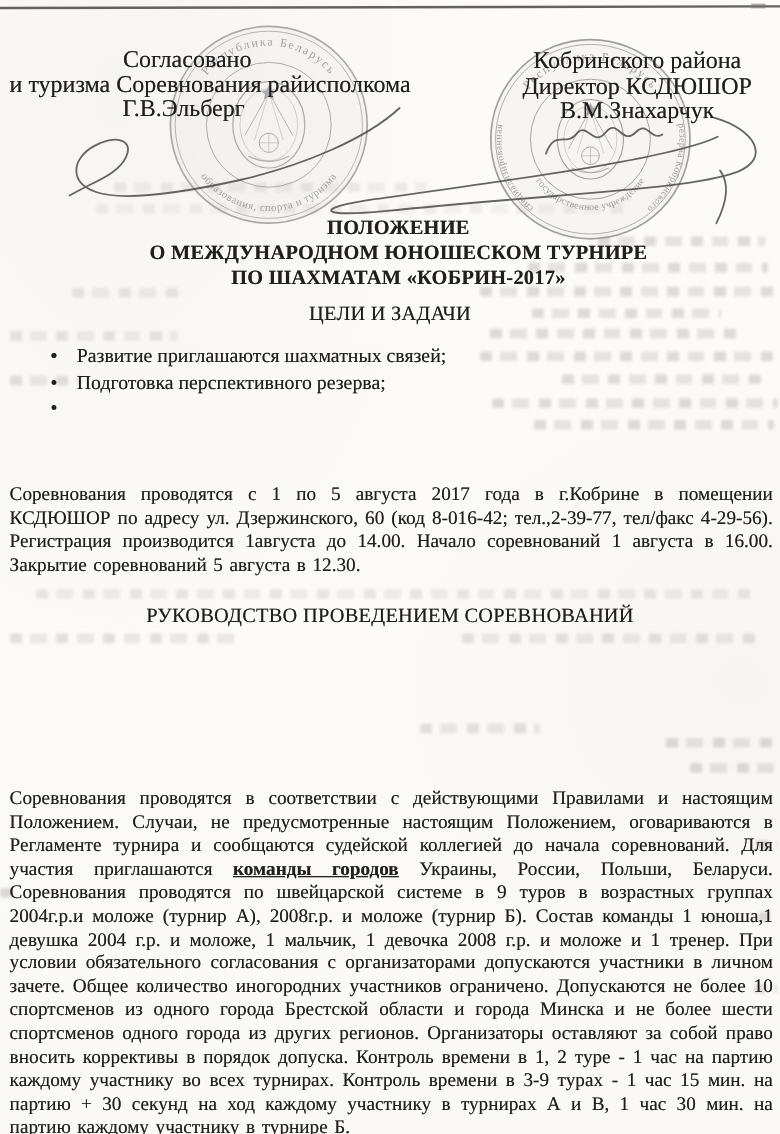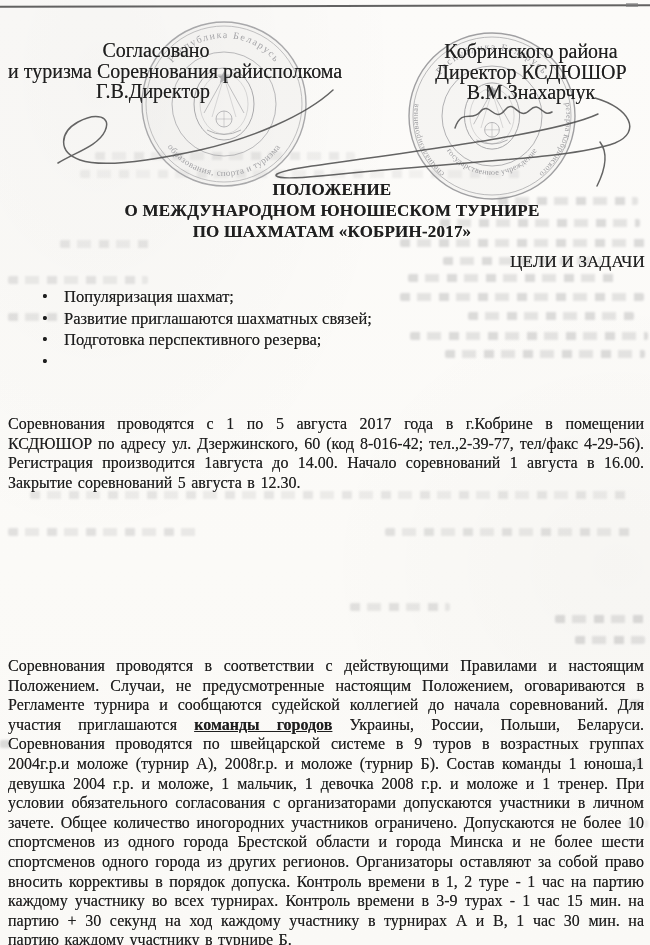--- a/index.html
+++ b/index.html
@@ -17,21 +17,21 @@
   .top-line{position:absolute;left:0;top:5px;width:650px;height:2px;background:#3c3c3c;opacity:.8;transform:rotate(-.12deg);}
   .corner-mark{position:absolute;left:626px;top:3px;width:12px;height:4px;background:#7a7a7a;opacity:.6;filter:blur(.6px);}
 
   
   .g{position:absolute;height:8px;border-radius:2px;filter:blur(1.3px);opacity:.3;
      background:repeating-linear-gradient(90deg, rgba(60,60,65,.55) 0 10px, transparent 10px 17px, rgba(60,60,65,.4) 17px 31px, transparent 31px 39px);}
 
   .appr{position:absolute;font-size:20px;line-height:20.5px;text-align:center;z-index:2;}
   .appr div{white-space:nowrap;}
   .title{position:absolute;left:12px;top:179px;width:640px;text-align:center;font-weight:bold;font-size:17px;line-height:21px;z-index:2;letter-spacing:.2px;}
-  .h{position:absolute;left:5px;width:640px;text-align:right;font-size:17px;line-height:18px;z-index:2;letter-spacing:.2px;}
+  .h{position:absolute;left:5px;width:640px;text-align:center;font-size:17px;line-height:18px;z-index:2;letter-spacing:.2px;}
   .p{position:absolute;left:8px;width:636px;text-align:justify;font-size:16px;line-height:19.6px;z-index:2;word-spacing:1.5px;}
   .bullets{position:absolute;left:36px;top:286px;width:570px;font-size:16.5px;line-height:21.7px;z-index:2;}
   .bi{position:relative;padding-left:28px;}
   .bi .dot{position:absolute;left:6px;top:0;}
   .emph{font-weight:bold;text-decoration:underline;}
   svg.layer{position:absolute;left:0;top:0;}
   .stamps{z-index:1;}
   .sigs{z-index:4;}
 </style>
 </head>
@@ -126,57 +126,57 @@
         <path d="M-20,9 L0,-27 L20,9" stroke-width=".7"></path>
         <path d="M-12,13 L0,-27 L12,13" stroke-width=".5" opacity=".8"></path>
         <path d="M0,-33 l2,4.2 4.4,.5 -3.2,3 1,4.3 -4.2,-2.2 -4.2,2.2 1,-4.3 -3.2,-3 4.4,-.5 z" fill="#919194" stroke="none"></path>
       </g>
     </g>
   </svg>
 
   <div class="appr txt" style="left:8px;top:40px;width:296px;">
     <div>Согласовано</div>
     <div>и туризма Соревнования райисполкома</div>
-    <div style="padding-right:6px">Г.В.Директор</div>
+    <div style="padding-right:6px">Г.В.Эльберг</div>
   </div>
 
   <div class="appr txt" style="left:420px;top:41px;width:222px;">
     <div>Кобринского района</div>
     <div>Директор КСДЮШОР</div>
     <div>В.М.Знахарчук</div>
   </div>
 
   <div class="title txt">
     <div>ПОЛОЖЕНИЕ</div>
     <div>О МЕЖДУНАРОДНОМ ЮНОШЕСКОМ ТУРНИРЕ</div>
     <div>ПО ШАХМАТАМ «КОБРИН-2017»</div>
   </div>
 
   <div class="h txt" style="top:253px">ЦЕЛИ И ЗАДАЧИ</div>
   <div class="bullets txt">
     <div class="bi">
       <span class="dot">•</span>
-      <span>Популяризация шахмат;</span>
     </div>
     <div class="bi">
       <span class="dot">•</span>
       <span>Развитие приглашаются шахматных связей;</span>
     </div>
     <div class="bi">
       <span class="dot">•</span>
       <span>Подготовка перспективного резерва;</span>
     </div>
     <div class="bi">
       <span class="dot">•</span>
       <span></span>
     </div>
   </div>
 
-  <div class="p txt" style="top:414px">Соревнования проводятся с 1 по 5 августа 2017 года в г.Кобрине в помещении КСДЮШОР по адресу ул. Дзержинского, 60 (код 8-016-42; тел.,2-39-77, тел/факс 4-29-56). Регистрация производится 1августа до 14.00. Начало соревнований 1 августа в 16.00. Закрытие соревнований 5 августа в 12.30.</div>
+  <div class="p txt" style="top:403px">Соревнования проводятся с 1 по 5 августа 2017 года в г.Кобрине в помещении КСДЮШОР по адресу ул. Дзержинского, 60 (код 8-016-42; тел.,2-39-77, тел/факс 4-29-56). Регистрация производится 1августа до 14.00. Начало соревнований 1 августа в 16.00. Закрытие соревнований 5 августа в 12.30.</div>
 
+  <div class="h txt" style="top:504px">РУКОВОДСТВО ПРОВЕДЕНИЕМ СОРЕВНОВАНИЙ</div>
 
   <div class="p txt" style="top:656px"><span>Соревнования проводятся в соответствии с действующими Правилами и настоящим Положением. Случаи, не предусмотренные настоящим Положением, оговариваются в Регламенте турнира и сообщаются судейской коллегией до начала соревнований. Для участия приглашаются </span><span class="emph">команды городов</span><span> Украины, России, Польши, Беларуси. Соревнования проводятся по швейцарской системе в 9 туров в возрастных группах 2004г.р.и моложе (турнир А), 2008г.р. и моложе (турнир Б). Состав команды 1 юноша,1 девушка 2004 г.р. и моложе, 1 мальчик, 1 девочка 2008 г.р. и моложе и 1 тренер. При условии обязательного согласования с организаторами допускаются участники в личном зачете. Общее количество иногородних участников ограничено. Допускаются не более 10 спортсменов из одного города Брестской области и города Минска и не более шести спортсменов одного города из других регионов. Организаторы оставляют за собой право вносить коррективы в порядок допуска. Контроль времени в 1, 2 туре - 1 час на партию каждому участнику во всех турнирах. Контроль времени в 3-9 турах - 1 час 15 мин. на партию + 30 секунд на ход каждому участнику в турнирах А и В, 1 час 30 мин. на партию каждому участнику в турнире Б.</span></div>
 
   <svg class="layer sigs" width="650" height="945" viewBox="0 0 650 945">
     <g stroke="#4a4a4a" fill="none" stroke-width="1.5" stroke-linecap="round" opacity=".85">
       <path d="M 333,90 C 305,116 252,138 200,150 C 150,161 103,168 80,160 C 57,152 60,132 78,122 C 96,112 112,116 105,131 C 98,146 76,152 58,163"></path>
       <g>
         <path d="M 455,128 C 462,108 472,122 480,112 C 490,100 494,124 505,110 C 515,98 518,122 530,110 C 540,100 542,118 552,112"></path>
         <path d="M 595,98 C 630,108 642,132 615,143 C 575,158 480,160 320,176 C 268,181 258,174 312,166 C 440,148 560,132 598,114"></path>
         <path d="M 600,142 C 609,154 605,170 597,186"></path>

